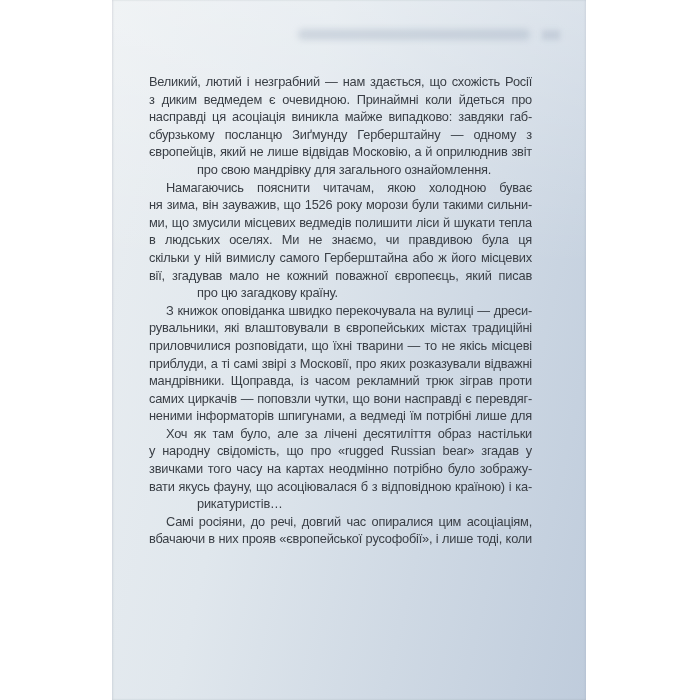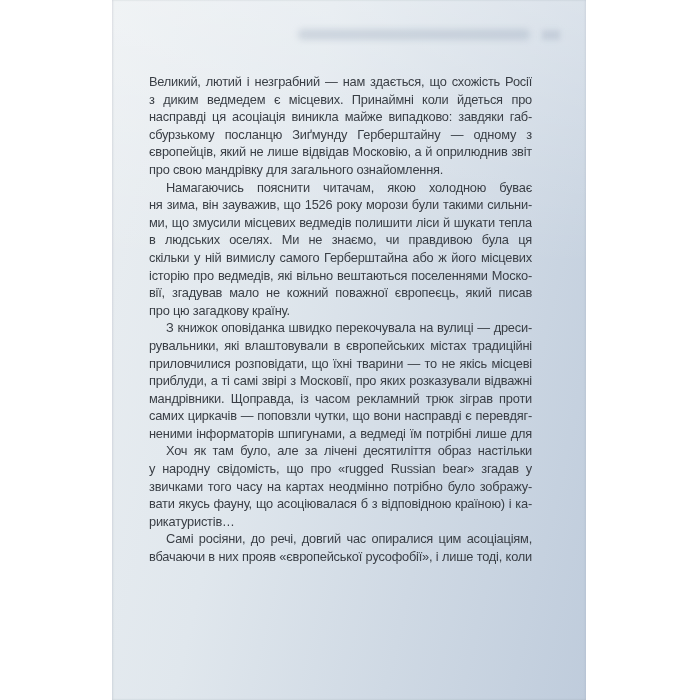--- a/index.html
+++ b/index.html
@@ -62,48 +62,48 @@
   .ln {
     height: 17.6px;
     overflow: hidden;
     text-align: justify;
     text-align-last: justify;
     text-justify: inter-word;
   }
   .ln.end {
     text-align: right;
     text-align-last: left;
+    margin-left: 48px;
   }
   .ln.ind {
     text-indent: 17px;
   }
 </style>
 </head>
 <body>
 
 <div class="stage">
   <div class="book-page">
     <div class="showthrough"></div>
     <div class="showthrough-2"></div>
 
     <div class="text-block">
 
       <div class="ln">Великий, лютий і незграбний — нам здається, що схожість Росії</div>
-      <div class="ln">з диким ведмедем є місцевих. Принаймні коли йдеться про</div>
+      <div class="ln">з диким ведмедем є очевидною. Принаймні коли йдеться про</div>
       <div class="ln">насправді ця асоціація виникла майже випадково: завдяки габ-</div>
       <div class="ln">сбурзькому посланцю Зиґмунду Герберштайну — одному з перших</div>
       <div class="ln">європейців, який не лише відвідав Московію, а й оприлюднив звіт</div>
       <div class="ln end">про свою мандрівку для загального ознайомлення.</div>
 
       <div class="ln ind">Намагаючись пояснити читачам, якою холодною буває тамтеш-</div>
       <div class="ln">ня зима, він зауважив, що 1526 року морози були такими сильни-</div>
       <div class="ln">ми, що змусили місцевих ведмедів полишити ліси й шукати тепла</div>
       <div class="ln">в людських оселях. Ми не знаємо, чи правдивою була ця оповідка,</div>
       <div class="ln">скільки у ній вимислу самого Герберштайна або ж його місцевих</div>
-      <div class="ln">історію про ведмедів, які вільно вештаються поселеннями Моско-</div>
       <div class="ln">вії, згадував мало не кожний поважної європеєць, який писав</div>
       <div class="ln end">про цю загадкову країну.</div>
 
       <div class="ln ind">З книжок оповіданка швидко перекочувала на вулиці — дреси-</div>
       <div class="ln">рувальники, які влаштовували в європейських містах традиційні</div>
       <div class="ln">приловчилися розповідати, що їхні тварини — то не якісь місцеві</div>
       <div class="ln">приблуди, а ті самі звірі з Московії, про яких розказували відважні</div>
       <div class="ln">мандрівники. Щоправда, із часом рекламний трюк зіграв проти</div>
       <div class="ln">самих циркачів — поповзли чутки, що вони насправді є перевдяг-</div>
       <div class="ln">неними інформаторів шпигунами, а ведмеді їм потрібні лише для</div>

